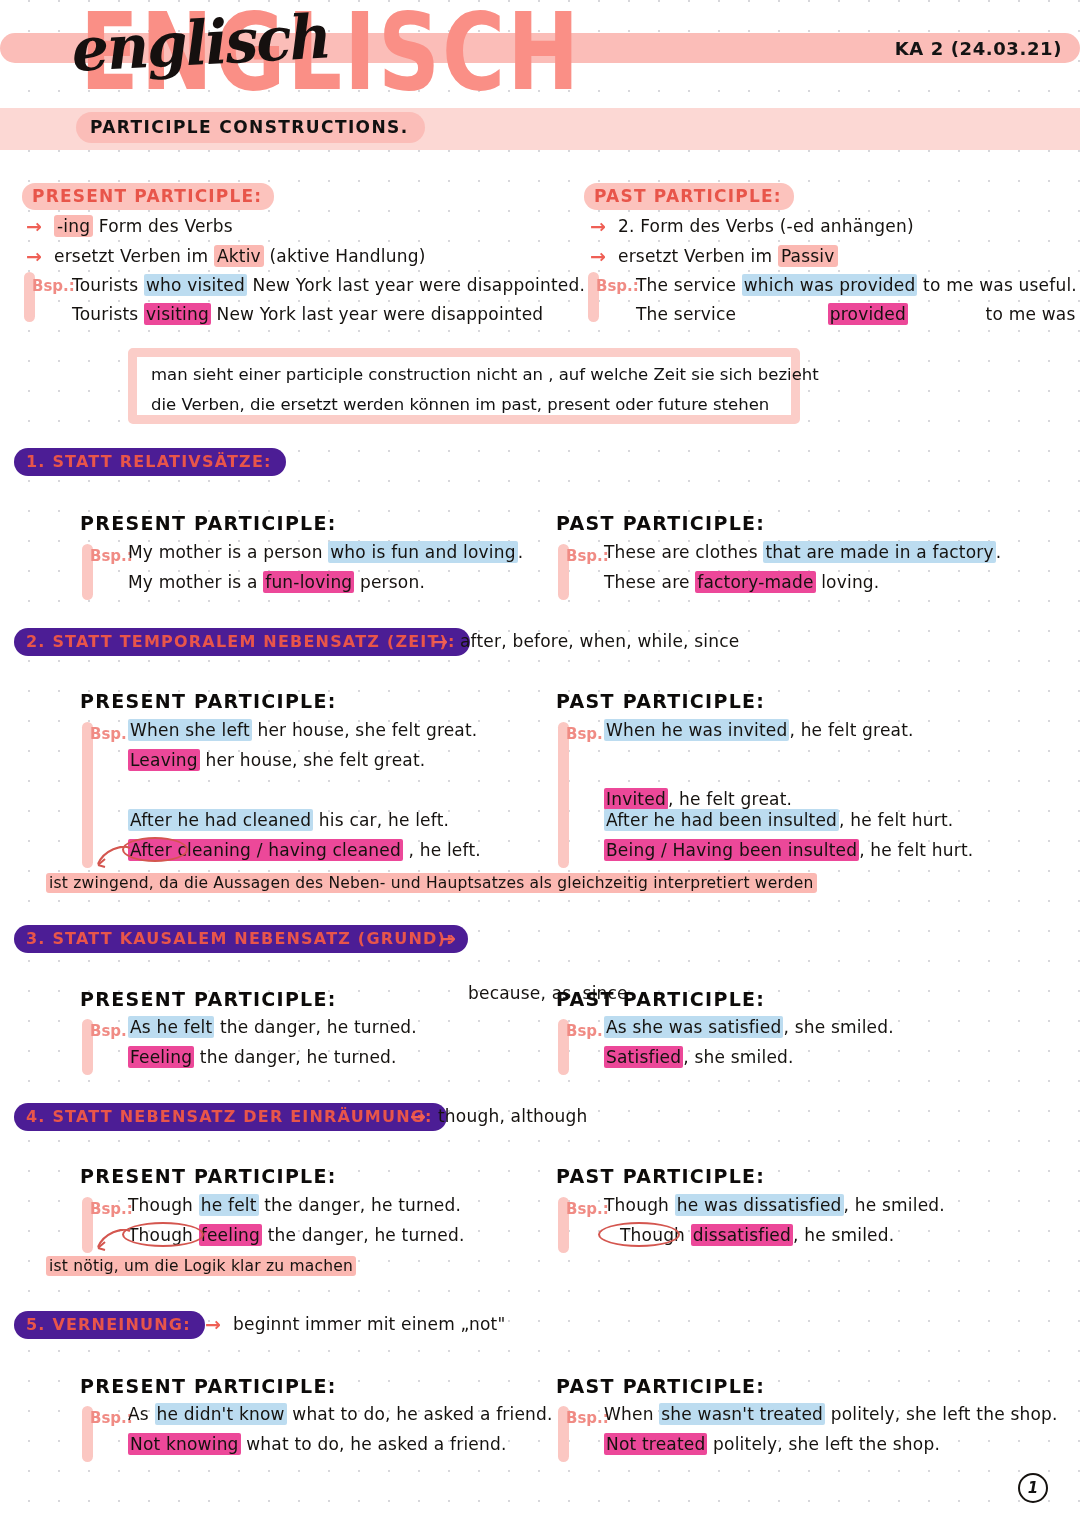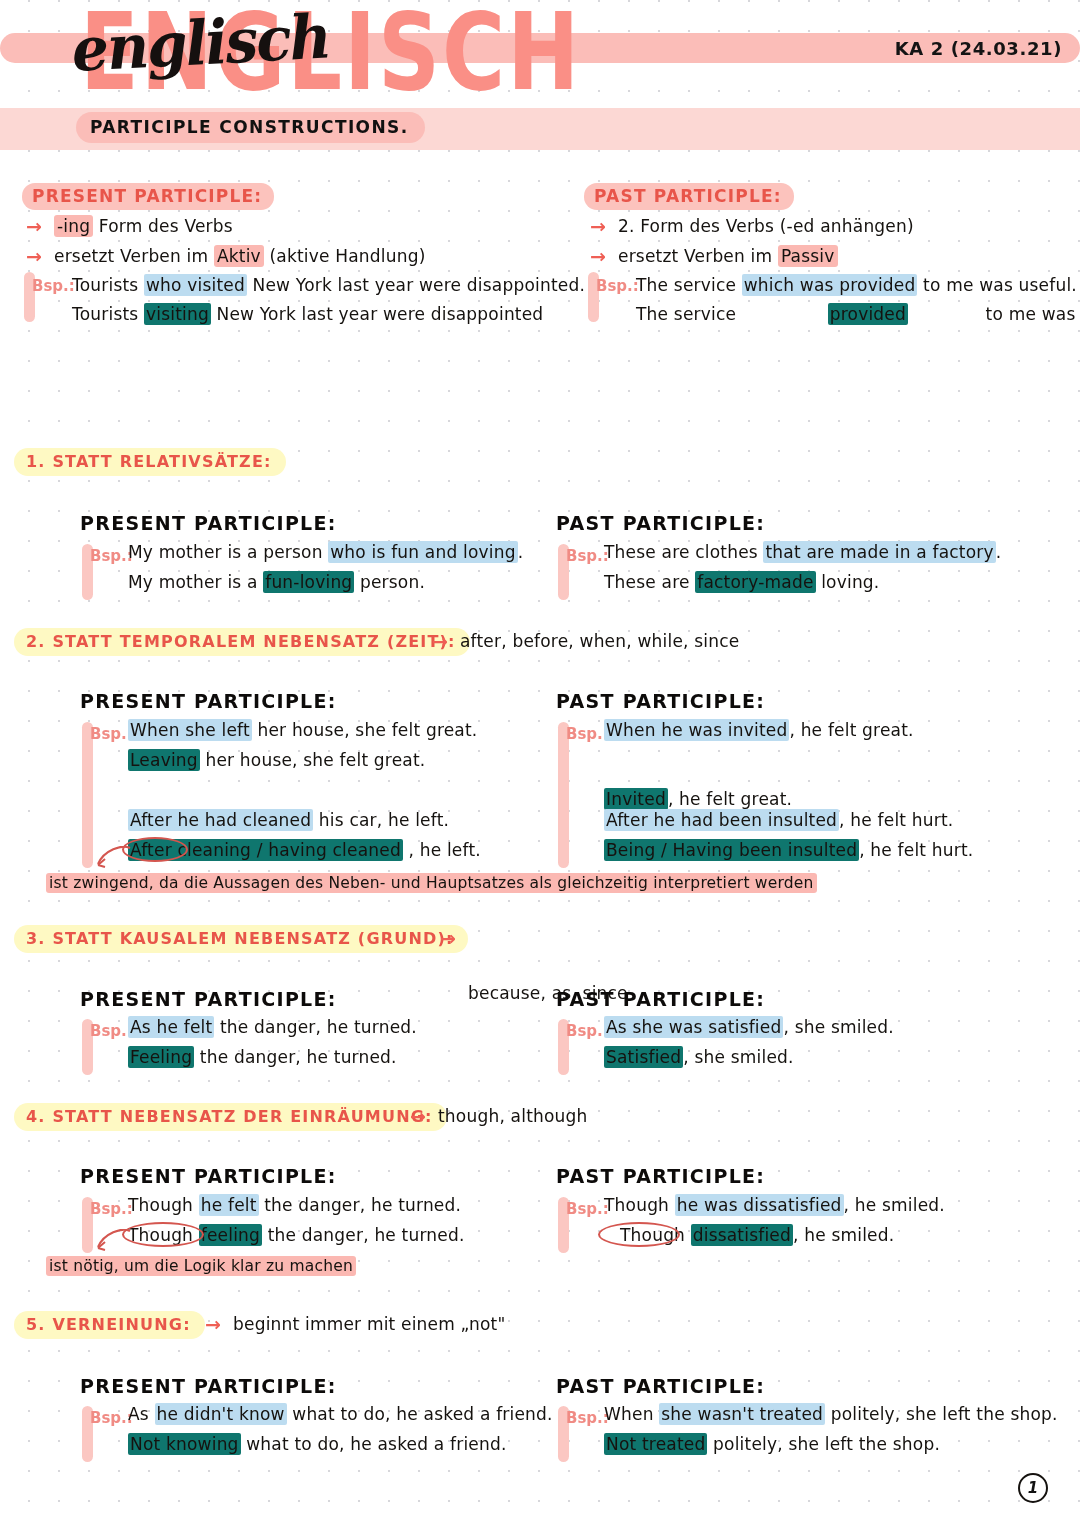--- a/index.html
+++ b/index.html
@@ -58,39 +58,39 @@
     color:#111;
   }
 
   
   .t{ position:absolute; white-space:nowrap; font-family:"DejaVu Sans", sans-serif; }
   .hand{ font-size:17px; color:#15120f; letter-spacing:.2px; }
   .sub-hd{
     font-size:19px; font-weight:bold; letter-spacing:1.3px; color:#0d0b0a;
   }
   .sec-pill{
-    position:absolute; background:#fef9c3; border-radius:14px;
+    position:absolute; background:#4c1d95; border-radius:14px;
     padding:4px 14px 5px 12px;
     font-size:16px; font-weight:bold; letter-spacing:1.2px;
     color:#e8554a;
     white-space:nowrap;
   }
   .pp-pill{
     position:absolute; background:#fcc3bd; border-radius:13px;
     padding:3px 12px 4px 10px;
     font-size:17px; font-weight:bold; letter-spacing:1.2px;
     color:#e8554a; white-space:nowrap;
   }
   .arrow{ color:#ef5f55; font-size:19px; font-weight:bold; }
   .bsp{ color:#f08b84; font-size:15px; font-weight:bold; }
   .tickbar{
     position:absolute; width:11px; border-radius:6px; background:#fbc7c2;
   }
   .hl-blue{ background:#bcdcf0; padding:1px 2px; border-radius:2px; }
-  .hl-green{ background:#0f766e; padding:1px 2px; border-radius:2px; }
+  .hl-green{ background:#ec4899; padding:1px 2px; border-radius:2px; }
   .hl-pink{ background:#fbb8b2; padding:1px 3px; border-radius:3px; }
 
   
   .notebox{
     position:absolute; left:128px; top:348px; width:672px; height:76px;
     border:9px solid #fbcdc8; border-radius:5px; background:#fff;
     box-sizing:border-box;
   }
   .notebox .ln{ position:absolute; left:14px; font-size:16.5px; white-space:nowrap; }
 
@@ -138,20 +138,24 @@
   <div class="t arrow" style="left:590px; top:215px;">→</div>
   <div class="t hand" style="left:618px; top:216px;">2. Form des Verbs (-ed anhängen)</div>
   <div class="t arrow" style="left:590px; top:245px;">→</div>
   <div class="t hand" style="left:618px; top:246px;"><span>ersetzt Verben im </span><span class="hl-pink">Passiv</span></div>
 
   <div class="tickbar" style="left:588px; top:272px; height:50px;"></div>
   <div class="t bsp" style="left:596px; top:277px;">Bsp.:</div>
   <div class="t hand" style="left:636px; top:275px;"><span>The service </span><span class="hl-blue">which was provided</span><span> to me was useful.</span></div>
   <div class="t hand" style="left:636px; top:304px;"><span>The service </span><span class="hl-green" style="margin-left:86px;">provided</span><span style="margin-left:72px;"> to me was useful.</span></div>
 
+  <div class="notebox">
+    <div class="ln" style="top:8px;">man sieht einer participle construction nicht an , auf welche Zeit sie sich bezieht</div>
+    <div class="ln" style="top:38px;">die Verben, die ersetzt werden können im past, present oder future  stehen</div>
+  </div>
 
   <div id="sections-host">
       <div class="sec-pill" style="left:14px; top:448px;">1. STATT RELATIVSÄTZE:</div>
       <div class="t sub-hd" style="left:80px; top:512px;">PRESENT PARTICIPLE:</div>
       <div class="tickbar" style="left:82px; top:544px; height:56px;"></div>
       <div class="t bsp" style="left:90px; top:547px;">Bsp.:</div>
       <div class="t hand" style="left:128px; top:542px;"><span>My mother is a person </span><span class="hl-blue">who is fun and loving</span><span>.</span></div>
       <div class="t hand" style="left:128px; top:572px;"><span>My mother is a </span><span class="hl-green">fun-loving</span><span> person.</span></div>
       <div class="t sub-hd" style="left:556px; top:512px;">PAST PARTICIPLE:</div>
       <div class="tickbar" style="left:558px; top:544px; height:56px;"></div>

